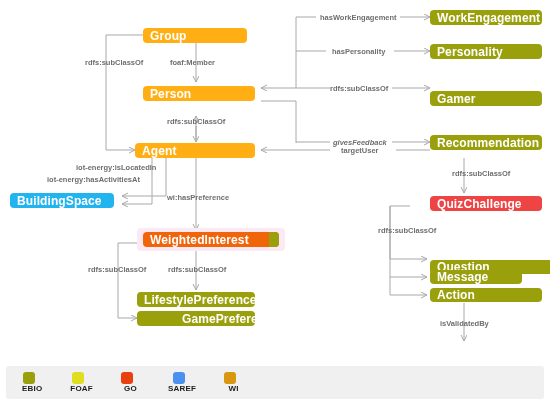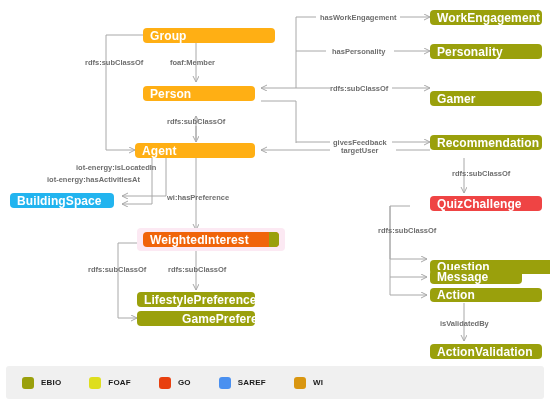--- a/index.html
+++ b/index.html
@@ -69,20 +69,21 @@
     background:#f0f0f0;
     border-radius:3px;
     display:flex;
     align-items:center;
     padding-left:16px;
     box-sizing:border-box;
   }
   .legend-item{
     display:flex;align-items:center;
     margin-right:28px;
+    flex-direction:column;
   }
   .swatch{
     width:12px;height:12px;border-radius:3px;margin-right:7px;
   }
   .legend-label{
     font-size:8px;font-weight:bold;color:#1b1b1b;letter-spacing:.2px;
   }
 </style>
 </head>
 <body>
@@ -147,21 +148,21 @@
       <path d="M396,150 L430,150"></path>
       <path d="M400,17 L420,17"></path>
       <path d="M394,51 L420,51"></path>
       <path d="M392,88 L420,88"></path>
       <path d="M392,142 L420,142"></path>
 
       <path d="M390,206 L390,295"></path>
     </g>
   </svg>
 
-  <div class="node foaf" style="left:143px;top:28px;width:132px;height:15px;">Group</div>
+  <div class="node foaf" style="left:143px;top:28px;width:104px;height:15px;">Group</div>
 
   <div class="node foaf" style="left:143px;top:86px;width:112px;height:15px;">Person</div>
 
   <div class="node foaf" style="left:135px;top:143px;width:120px;height:15px;">Agent</div>
 
   <div class="node saref" style="left:10px;top:193px;width:104px;height:15px;">BuildingSpace</div>
 
   <div class="wi-wrap" style="left:143px;top:232px;width:136px;height:15px;">
     <div class="wi-halo"></div>
     <div class="node wi" style="left:0;top:0;width:136px;height:15px;">WeightedInterest</div>
@@ -181,21 +182,20 @@
   <div class="node ebio" style="left:430px;top:135px;width:112px;height:15px;">Recommendation</div>
 
   <div class="node go" style="left:430px;top:196px;width:112px;height:15px;">QuizChallenge</div>
 
   <div class="node ebio" style="left:430px;top:260px;width:124px;height:14px;">Question</div>
 
   <div class="node ebio" style="left:430px;top:270px;width:92px;height:14px;">Message</div>
 
   <div class="node ebio" style="left:430px;top:288px;width:112px;height:14px;">Action</div>
 
-  <div class="node ebio" style="left:430px;top:344px;width:112px;height:15px;">ActionValidation</div>
 
   <div class="elabel" style="left:85px;top:59px;">rdfs:subClassOf</div>
 
   <div class="elabel" style="left:170px;top:59px;">foaf:Member</div>
 
   <div class="elabel" style="left:167px;top:118px;">rdfs:subClassOf</div>
 
   <div class="elabel" style="left:76px;top:164px;">iot-energy:isLocatedIn</div>
 
   <div class="elabel" style="left:47px;top:176px;">iot-energy:hasActivitiesAt</div>
@@ -205,21 +205,21 @@
   <div class="elabel" style="left:88px;top:266px;">rdfs:subClassOf</div>
 
   <div class="elabel" style="left:168px;top:266px;">rdfs:subClassOf</div>
 
   <div class="elabel" style="left:320px;top:14px;">hasWorkEngagement</div>
 
   <div class="elabel" style="left:332px;top:48px;">hasPersonality</div>
 
   <div class="elabel" style="left:330px;top:85px;">rdfs:subClassOf</div>
 
-  <div class="elabel" style="left:333px;top:139px;">givesFeedback</div>
+  <div class="elabel" style="left:333px;top:139px;font-style:italic;">givesFeedback</div>
 
   <div class="elabel" style="left:341px;top:147px;">targetUser</div>
 
   <div class="elabel" style="left:452px;top:170px;">rdfs:subClassOf</div>
 
   <div class="elabel" style="left:378px;top:227px;">rdfs:subClassOf</div>
 
   <div class="elabel" style="left:440px;top:320px;">isValidatedBy</div>
 
   <div class="legend">

